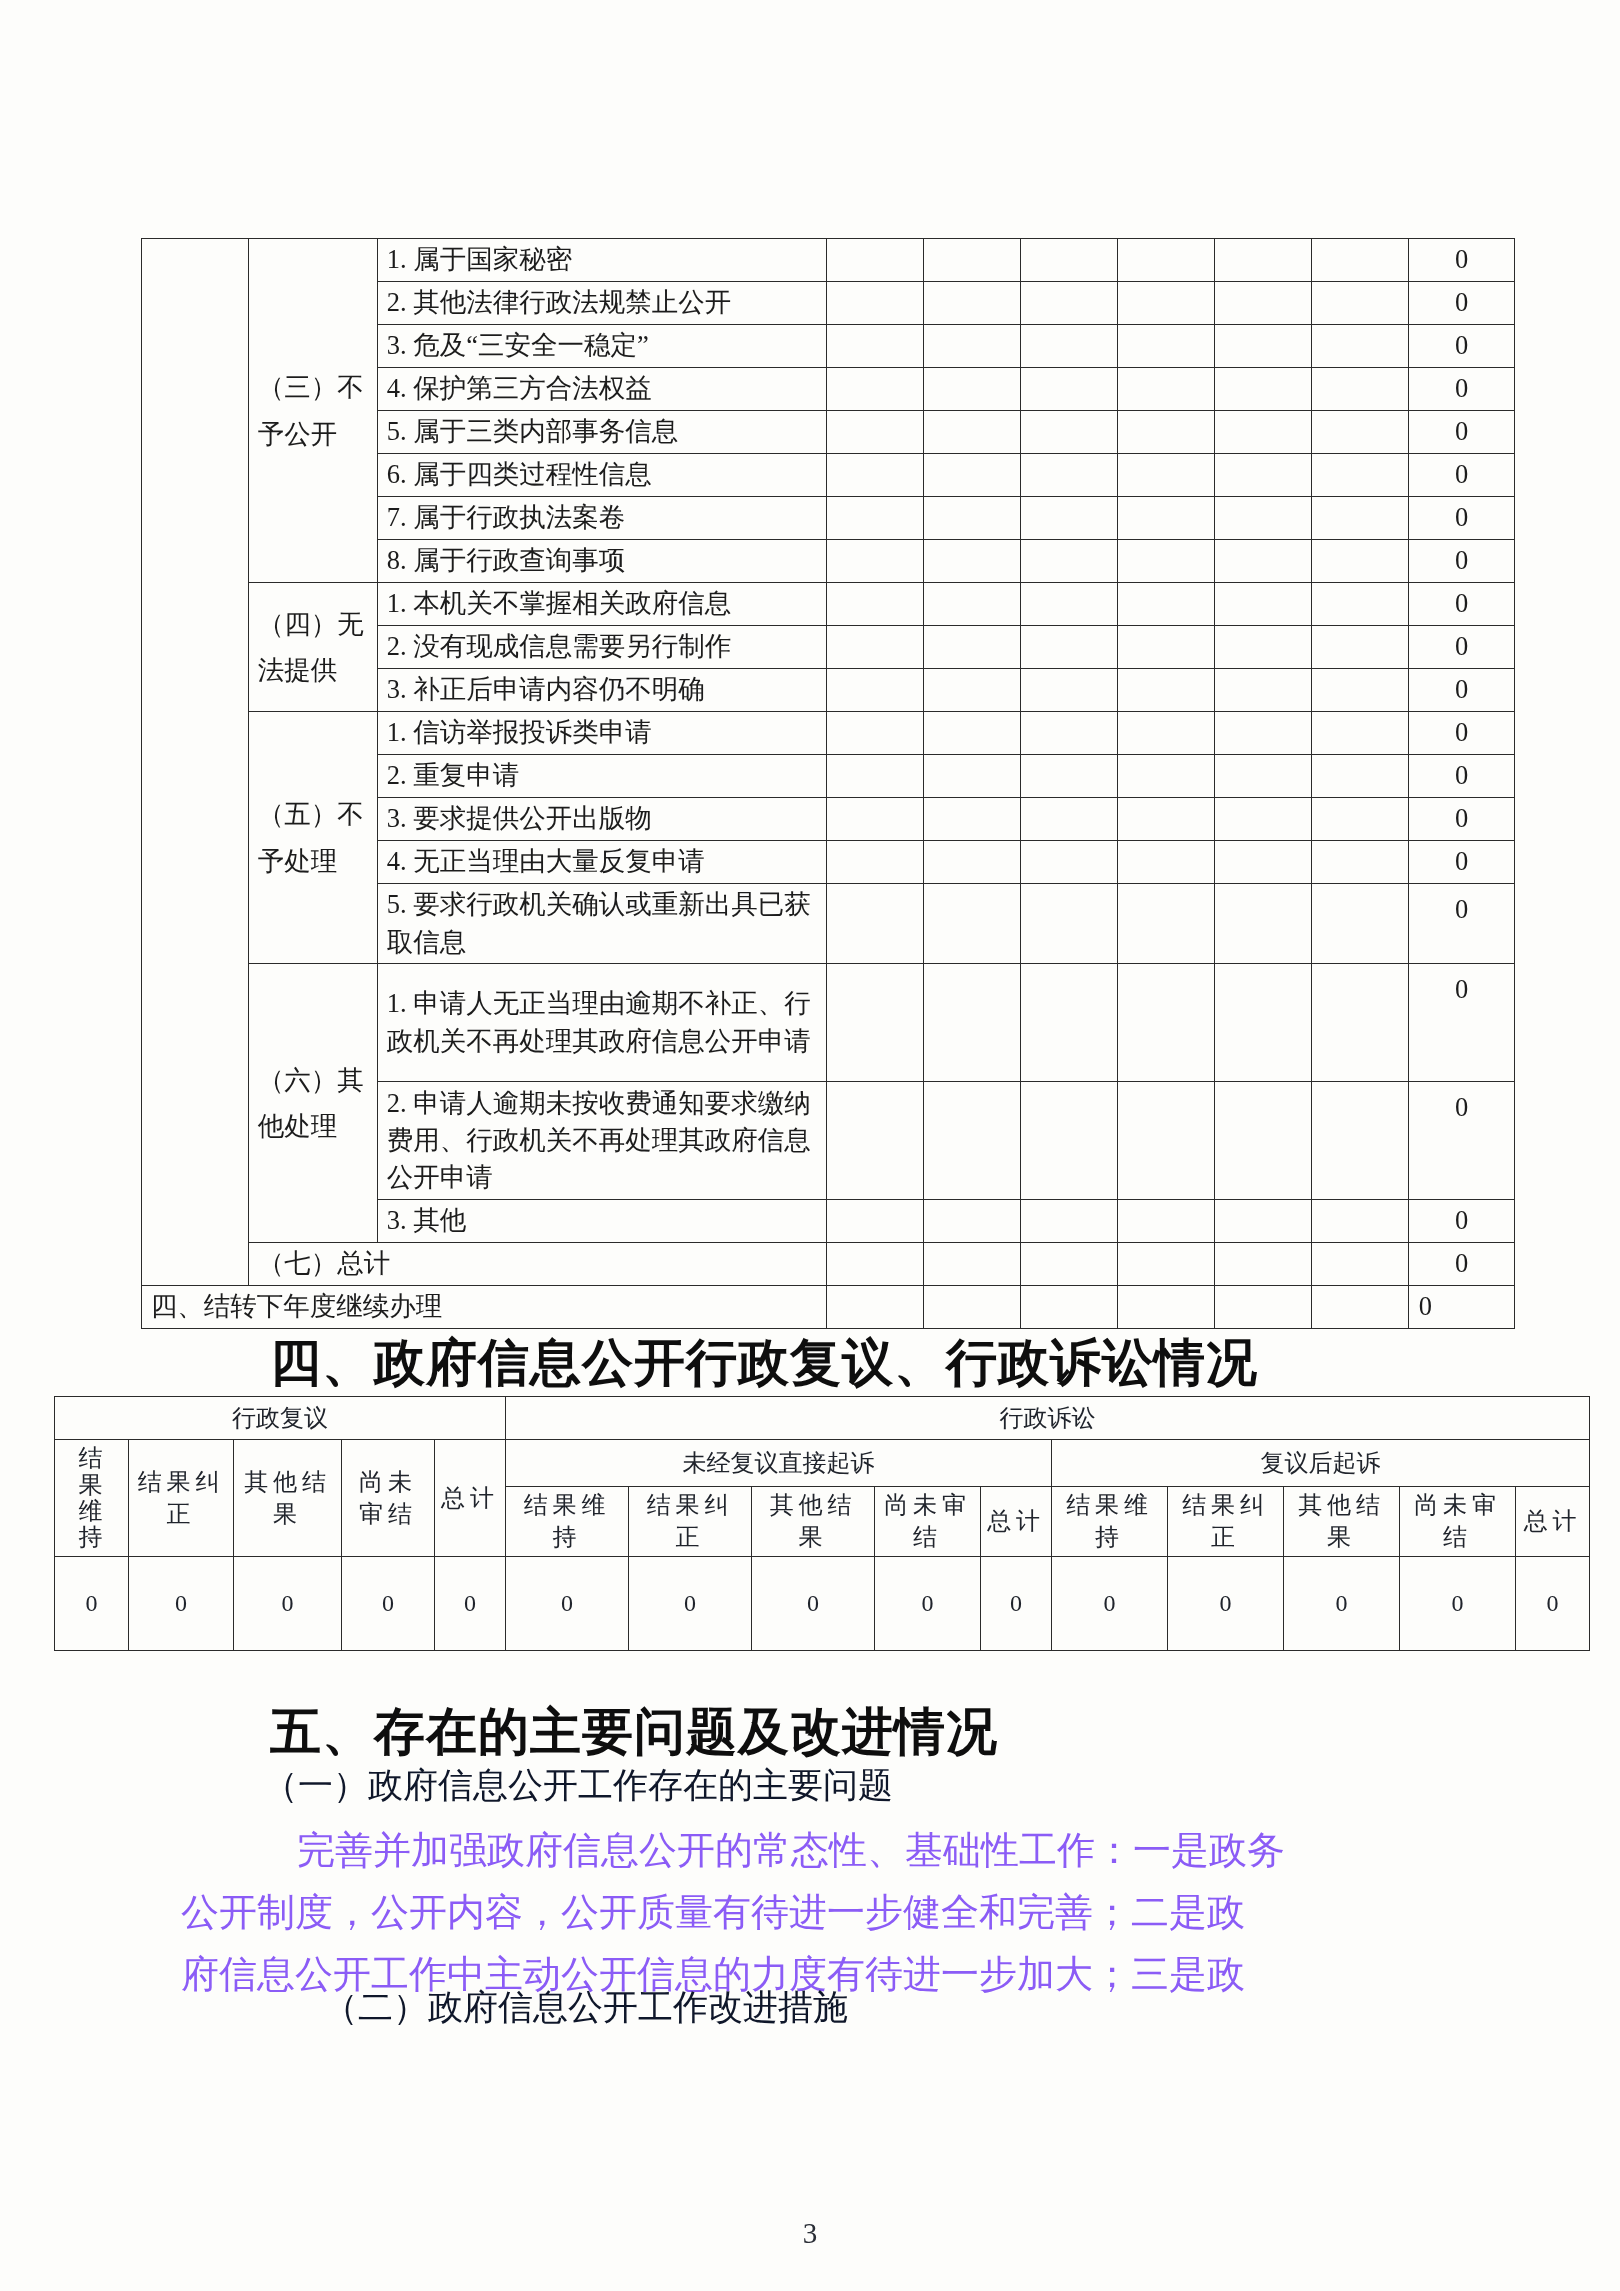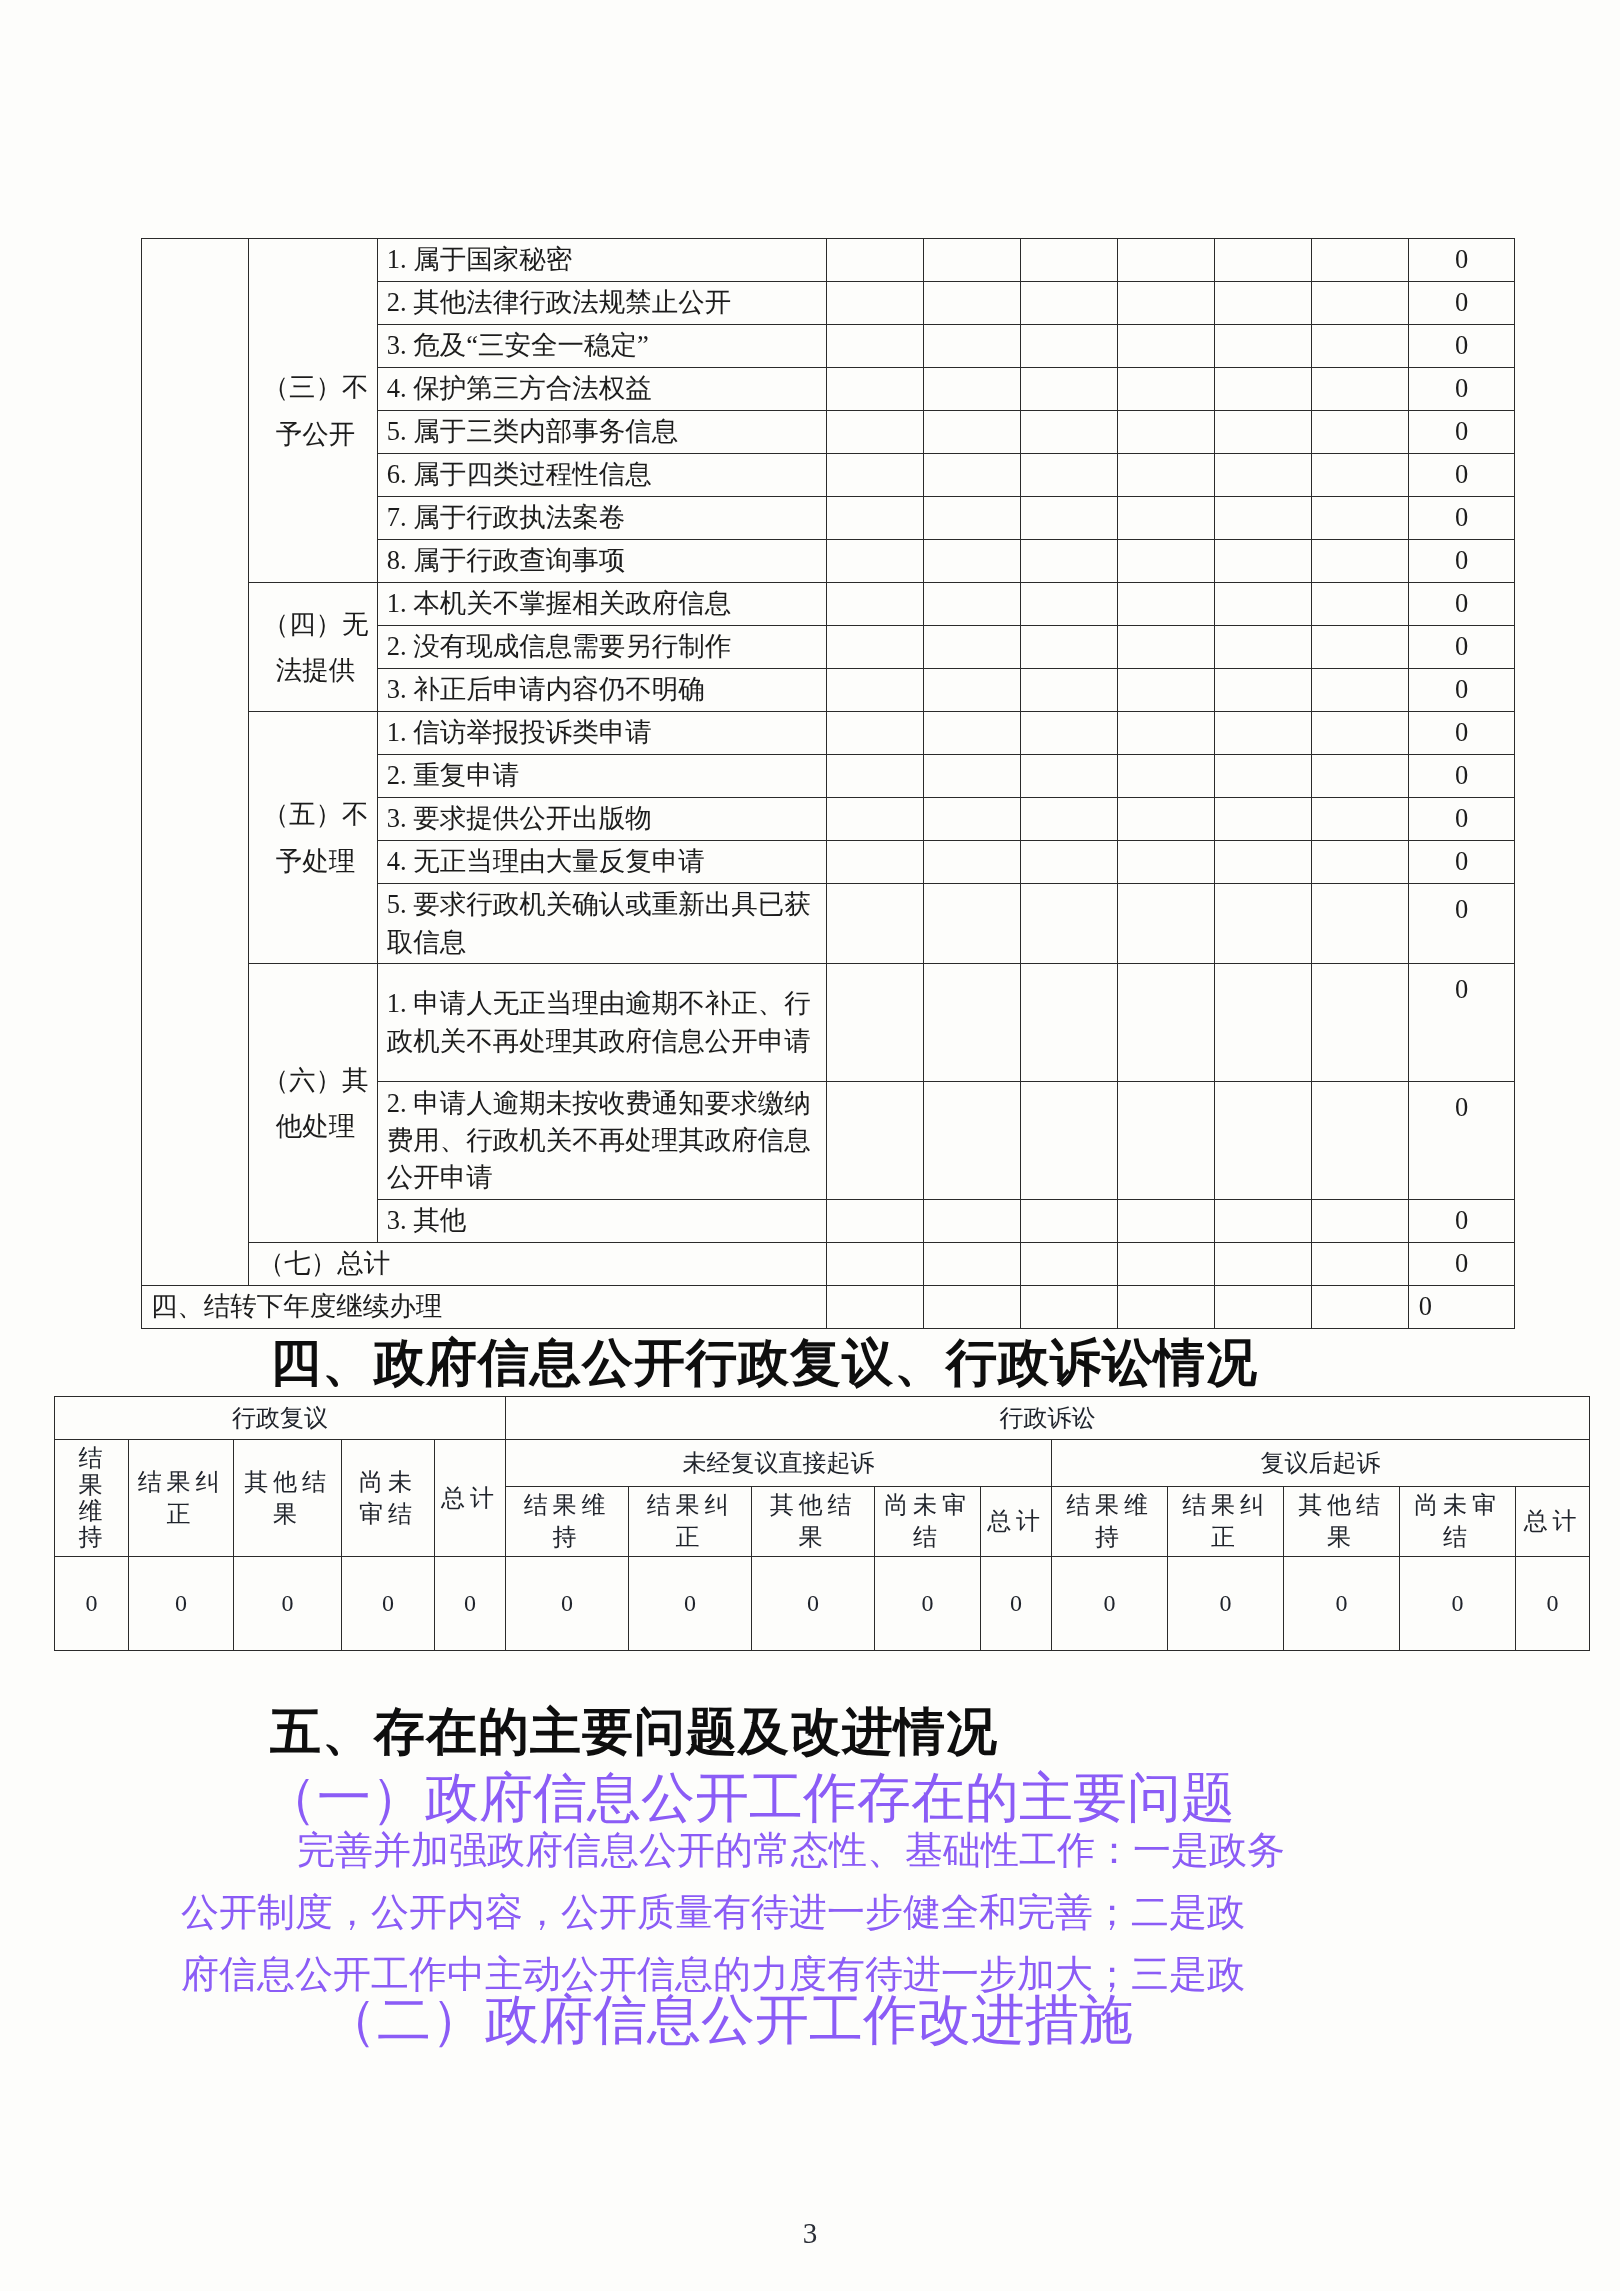--- a/index.html
+++ b/index.html
@@ -17,36 +17,36 @@
     font-size:26.5px;
   }
   table.t1 td {
     border:1px solid #2b2b2b; vertical-align:middle;
     line-height:1.4; overflow:hidden;
   }
   table.t1 tr.rh  { height:43px; }
   table.t1 tr.rh2 { height:80px; }
   table.t1 tr.rh3 { height:118px; }
   .t1 .item   { text-align:left; padding:2px 5.9px 2px 8.8px; }
-  .t1 .glabel { text-align:center; padding:2px 3.9px 2px 8.8px; word-break:break-all; line-height:1.75; }
+  .t1 .glabel { text-align:left; padding:2px 3.9px 2px 8.8px; word-break:break-all; line-height:1.75; }
   .t1 .val    { text-align:center; }
   .t1 .vt     { vertical-align:top; padding-top:6.9px; }
   .t1 .left   { text-align:left; padding-left:9.8px; }
   .t1 .rowlabel { text-align:left; padding-left:8.8px; }
 
   
   .heading {
     position:absolute; font-family:"Liberation Sans", sans-serif;
     font-weight:bold; font-size:51px; color:#0e0e0e; letter-spacing:1px;
     white-space:nowrap;
   }
   .h4 { left:270px; top:1329px; }
   .h5 { left:270px; top:1698px; }
   .subline {
-    position:absolute; font-size:54px; color:#8b5cf6; white-space:nowrap;
+    position:absolute; font-size:35px; color:#0f172a; white-space:nowrap;
   }
   .sub1 { left:263px; top:1762px; }
   .sub2 { left:323px; top:1984px; }
   .para {
     position:absolute; left:181px; top:1819px; width:1294px;
     font-size:38px; color:#8b5cf6; line-height:62px;
   }
   .para .pline { white-space:nowrap; }
   .para .indent { padding-left:116px; }
 

